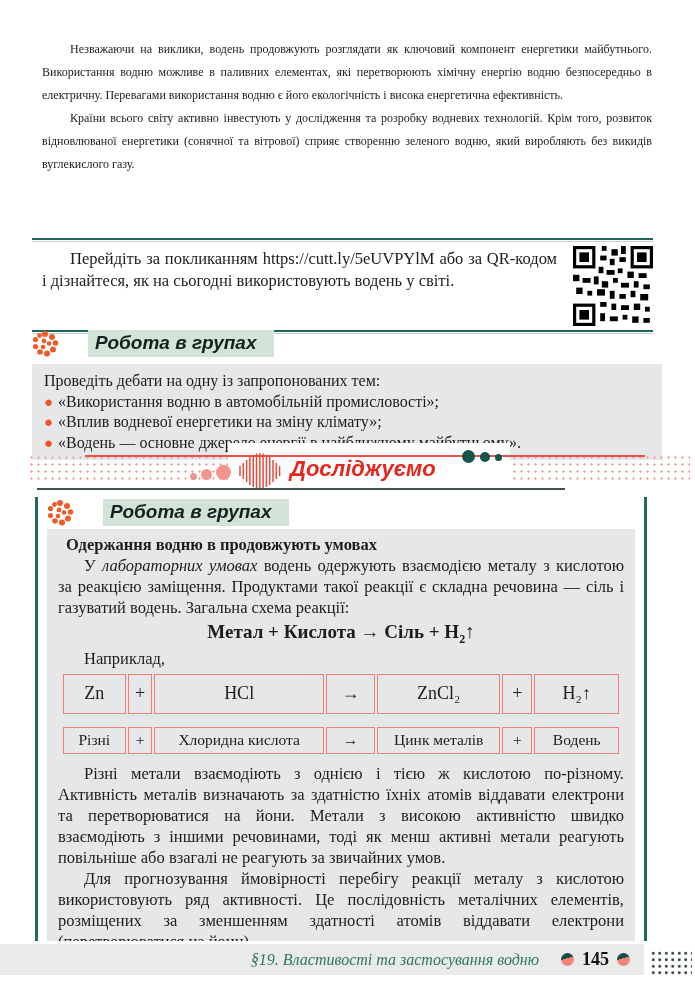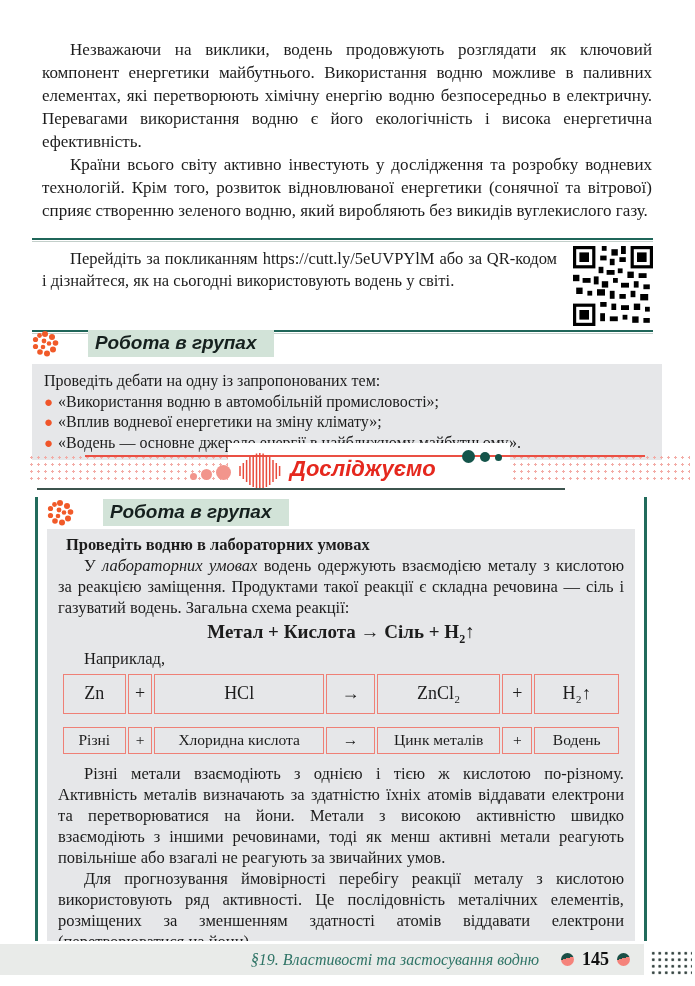--- a/index.html
+++ b/index.html
@@ -1,21 +1,21 @@
 <!DOCTYPE html>
 <html><head>
 <meta charset="utf-8">
 <style>
   html,body{margin:0;padding:0;}
   body{width:695px;height:986px;background:#fff;position:relative;overflow:hidden;
        font-family:"Liberation Serif","DejaVu Serif",serif;color:#1c1c1c;}
 
   
   .intro{position:absolute;top:38px;left:42px;width:610px;}
-  .intro p{margin:0;font-size:17px;line-height:23px;text-align:justify;text-indent:28px;}
+  .intro p{margin:0;font-size:12px;line-height:23px;text-align:justify;text-indent:28px;}
 
   
   .qrbox{position:absolute;top:238px;left:32px;width:621px;}
   .rule{height:1px;border-top:2px solid #1f6659;border-bottom:1px solid #c3cfca;}
   .qrrow{display:flex;align-items:flex-start;padding:6px 0 4px 10px;}
   .qrtext{flex:1;font-size:16.5px;line-height:22px;text-align:justify;text-indent:28px;margin-right:16px;}
   .qrlink{color:#1c1c1c;text-decoration:none;}
   .qrsvg{width:80px;height:80px;flex:0 0 auto;margin-top:-2px;}
 
   
@@ -225,21 +225,21 @@
           <circle cx="3.5" cy="9.5" r="2.6"></circle>
           <circle cx="7.5" cy="5.5" r="2.4"></circle>
         <circle cx="12" cy="11" r="2.4"></circle>
           <circle cx="17" cy="13.5" r="2.3"></circle>
           <circle cx="11" cy="17" r="2.3"></circle>
       </g>
     </svg>
     <span class="gwtitle">Робота в групах</span>
   </div>
   <div class="labbody">
-    <p class="labsub">Проведіть водню в лабораторних умовах</p>
+    <p class="labsub">Одержання водню в продовжують умовах</p>
     <p><span>У </span><i>лабораторних умовах</i><span> водень одержують взаємодією металу з кислотою за реакцією заміщення. Продуктами такої реакції є складна речовина — сіль і газуватий водень. Загальна схема реакції:</span></p>
     <div class="scheme"><span>Метал + Кислота → Сіль + H</span><sub>2</sub><span>↑</span></div>
     <p>Наприклад,</p>
     <table class="rx r1">
       <colgroup>
           <col style="width:11.5%">
           <col style="width:4.5%">
           <col style="width:31%">
           <col style="width:9%">
           <col style="width:22.5%">

